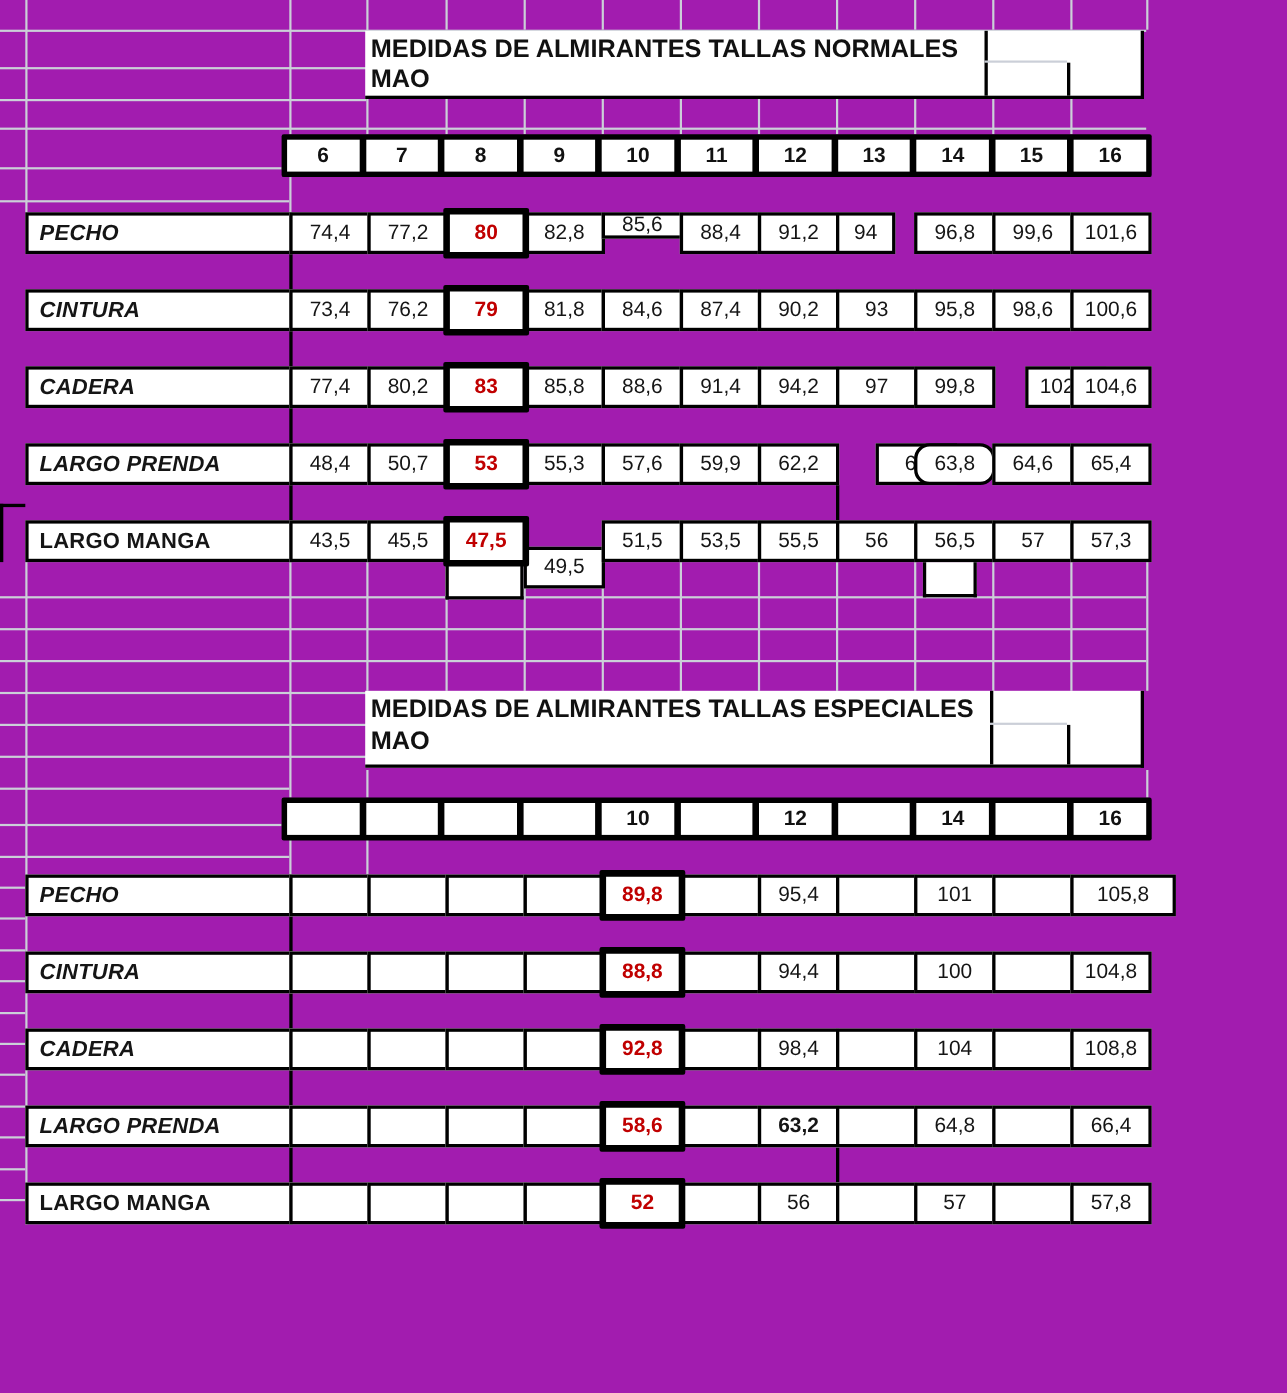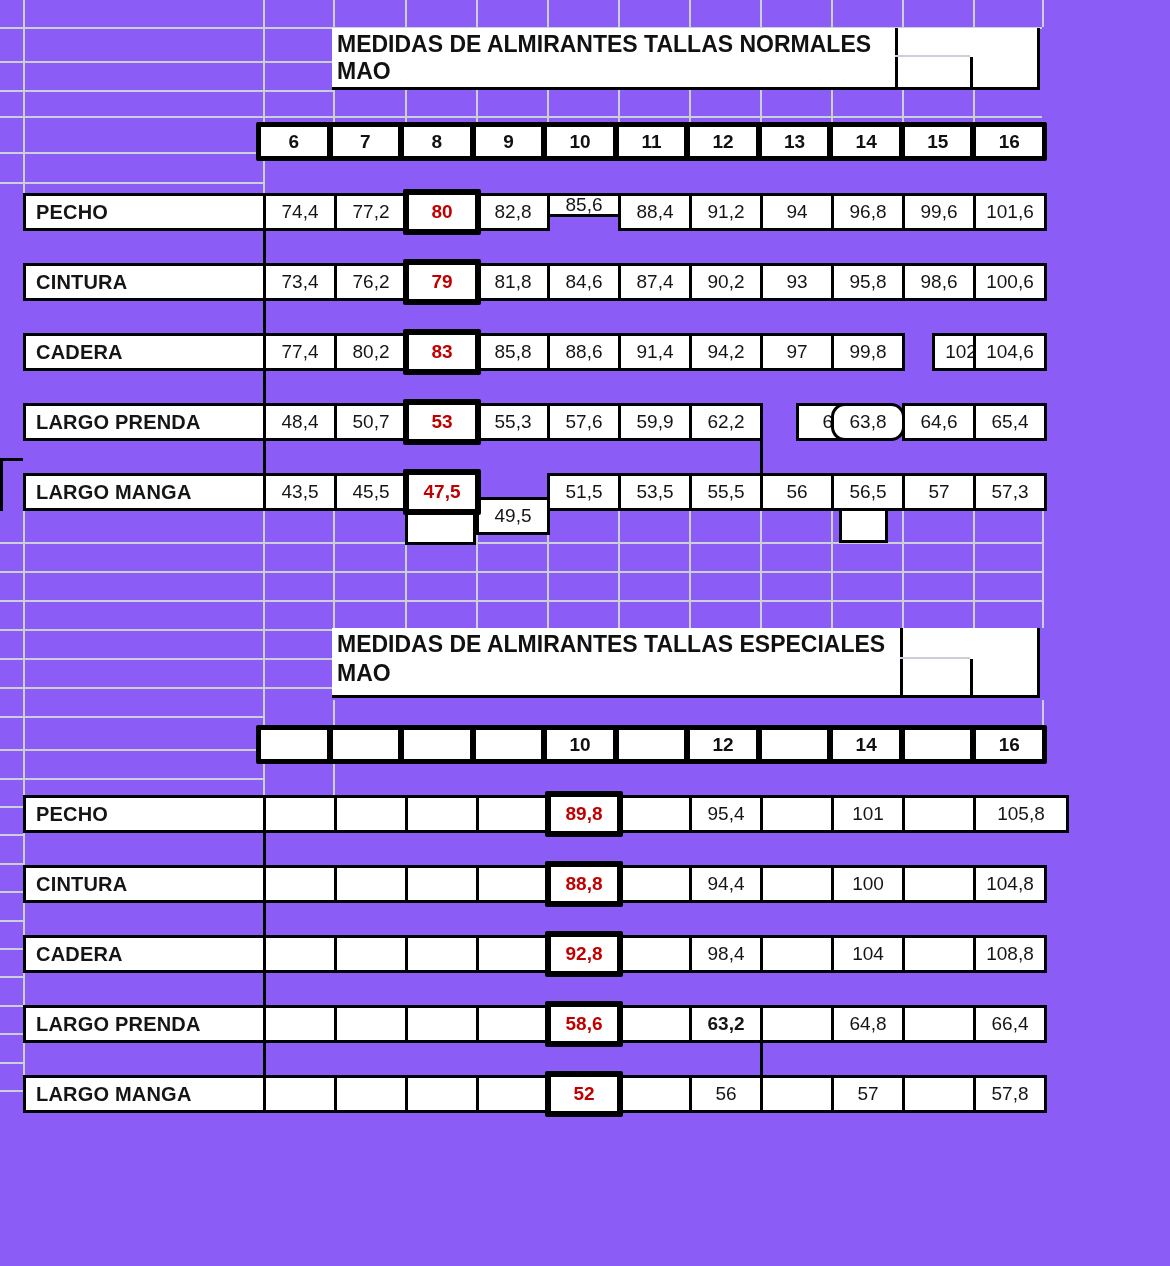--- a/index.html
+++ b/index.html
@@ -1,29 +1,29 @@
 <!DOCTYPE html>
 <html><head>
 <meta charset="utf-8">
 <style>
   html,body{margin:0;padding:0;background:#fff;}
   #sheet{
-    position:relative;width:1170px;height:1266px;background:#8b5cf6;overflow:hidden;
+    position:relative;width:1170px;height:1266px;background:#a21caf;overflow:hidden;
     font-family:"Liberation Sans",sans-serif;
   }
   .gl{position:absolute;background:#cbcfd8;z-index:0;}
   .blk{position:absolute;background:#000;z-index:1;}
   .cell{
     position:absolute;box-sizing:border-box;border:3px solid #000;background:#fff;
     display:flex;align-items:center;justify-content:center;
     font-size:19px;font-weight:400;color:#151515;z-index:2;white-space:nowrap;
   }
   .cell.hl{border-width:6px;font-weight:700;color:#c00000;z-index:5;border-radius:2px;}
   .label-cell{justify-content:flex-start;padding-left:10px;font-weight:700;font-size:20px;letter-spacing:.2px;}
-  .label-cell.it{}
+  .label-cell.it{font-style:italic;}
   .hdr{position:absolute;background:#000;display:flex;box-sizing:border-box;padding:5px;z-index:3;border-radius:2px;}
   .hdr .hcell{flex:1;background:#fff;margin-right:6px;display:flex;align-items:center;justify-content:center;
     font-size:19px;font-weight:700;color:#111;}
   .hdr .hcell:last-child{margin-right:0;}
   .title-block{
     position:absolute;left:332px;width:708px;background:#fff;box-sizing:border-box;
     border-bottom:3px solid #000;border-right:3px solid #000;z-index:2;
     font-weight:700;font-size:23px;color:#111;line-height:28px;
   }
   .title-block .tline{position:absolute;left:5px;white-space:nowrap;}
@@ -129,21 +129,21 @@
       <div class="hcell">16</div>
     </div>
     <div class="cell label-cell it" style="left: 23px; top: 193px; width: 243px; height: 38px;">PECHO</div>
     <div class="cell" style="left: 263px; top: 193px; width: 74px; height: 38px;">74,4</div>
     <div class="cell" style="left: 334px; top: 193px; width: 74px; height: 38px;">77,2</div>
     <div class="cell hl" style="left: 403px; top: 189px; width: 78px; height: 46px;">80</div>
     <div class="cell" style="left: 476px; top: 193px; width: 74px; height: 38px;">82,8</div>
     <div class="cell" style="left: 547px; top: 193px; width: 74px; height: 24px;">85,6</div>
     <div class="cell" style="left: 618px; top: 193px; width: 74px; height: 38px;">88,4</div>
     <div class="cell" style="left: 689px; top: 193px; width: 74px; height: 38px;">91,2</div>
-    <div class="cell" style="left: 760px; top: 193px; width: 74px; height: 38px;">94</div>
+    <div class="cell" style="left: 760px; top: 193px; width: 54px; height: 38px;">94</div>
     <div class="cell" style="left: 831px; top: 193px; width: 74px; height: 38px;">96,8</div>
     <div class="cell" style="left: 902px; top: 193px; width: 74px; height: 38px;">99,6</div>
     <div class="cell" style="left: 973px; top: 193px; width: 74px; height: 38px;">101,6</div>
     <div class="cell label-cell it" style="left: 23px; top: 263px; width: 243px; height: 38px;">CINTURA</div>
     <div class="cell" style="left: 263px; top: 263px; width: 74px; height: 38px;">73,4</div>
     <div class="cell" style="left: 334px; top: 263px; width: 74px; height: 38px;">76,2</div>
     <div class="cell hl" style="left: 403px; top: 259px; width: 78px; height: 46px;">79</div>
     <div class="cell" style="left: 476px; top: 263px; width: 74px; height: 38px;">81,8</div>
     <div class="cell" style="left: 547px; top: 263px; width: 74px; height: 38px;">84,6</div>
     <div class="cell" style="left: 618px; top: 263px; width: 74px; height: 38px;">87,4</div>

